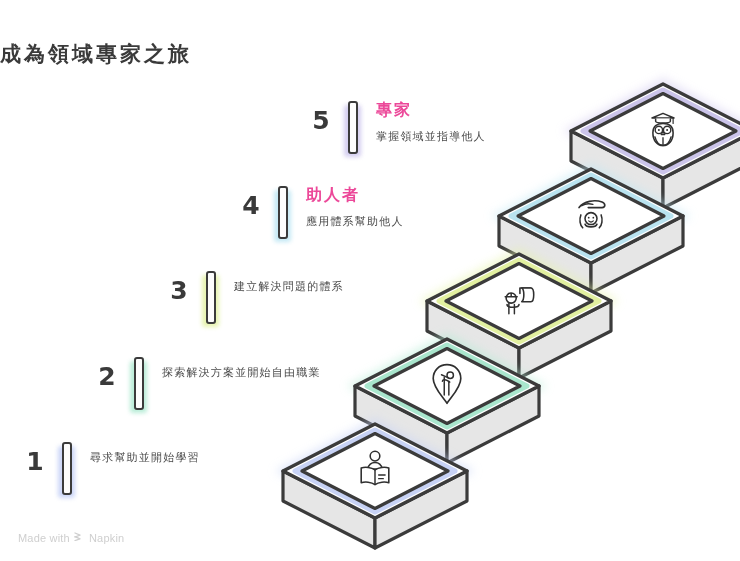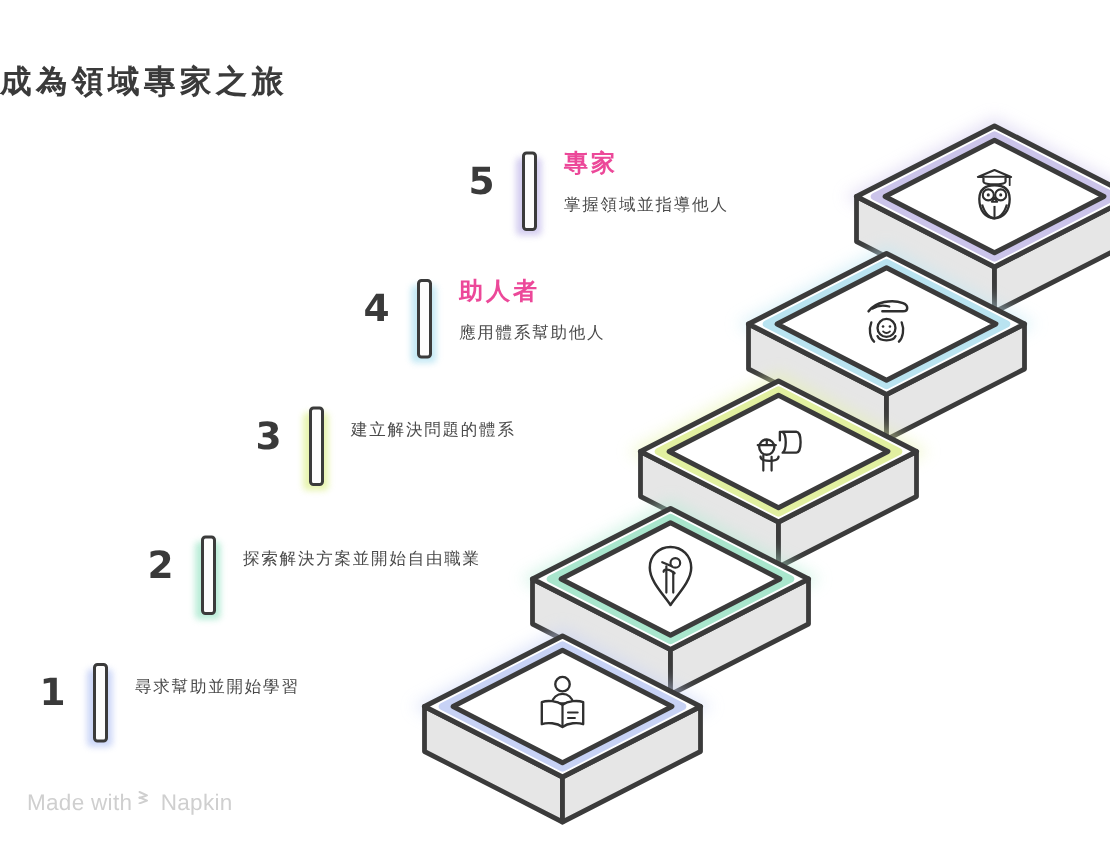--- a/index.html
+++ b/index.html
@@ -117,21 +117,21 @@
 
   
   #watermark {
     position: absolute;
     left: 18px;
     bottom: 17px;
     display: flex;
     align-items: flex-start;
     gap: 4px;
     font-family: "Liberation Sans", "DejaVu Sans", sans-serif;
-    font-size: 15px;
+    font-size: 11px;
     color: #cfcfcf;
     letter-spacing: .2px;
     user-select: none;
   }
   #watermark .wm-mark { display: inline-flex; }
 </style>
 </head>
 <body>
 
 <div id="stage">

